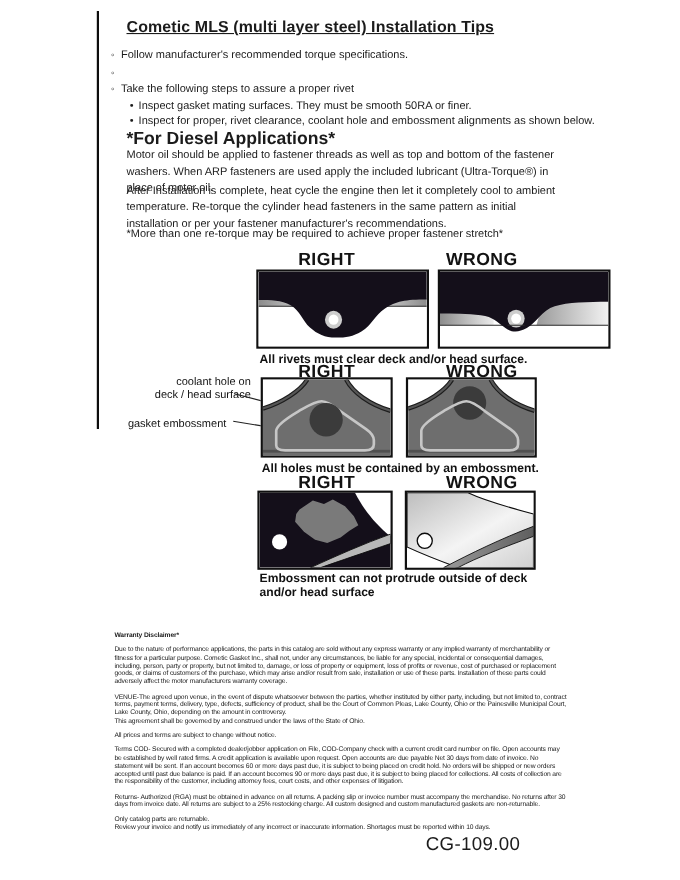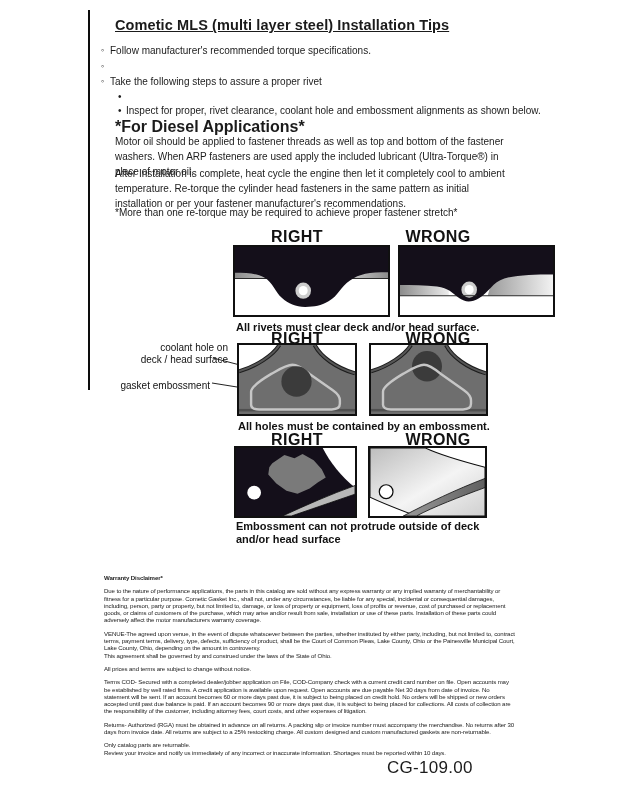--- a/index.html
+++ b/index.html
@@ -64,20 +64,21 @@
   <div class="brow">
     <span class="bmark">◦</span>
   </div>
   <div class="brow">
     <span class="bmark">◦</span>
     <span>Take the following steps to assure a proper rivet</span>
   </div>
   <div class="subs">
     <div class="brow">
       <span class="smark">•</span>
+      <span>Inspect gasket mating surfaces.  They must be smooth 50RA or finer.</span>
     </div>
     <div class="brow">
       <span class="smark">•</span>
       <span>Inspect for proper, rivet clearance, coolant hole and embossment alignments as shown below.</span>
     </div>
   </div>
 </div>
 
 <div class="abs dhead">*For Diesel Applications*</div>
 <div class="abs dpara">Motor oil should be applied to fastener threads as well as top and bottom of the fastener washers. When ARP fasteners are used apply the included lubricant (Ultra-Torque®) in place of motor oil.</div>
@@ -128,21 +129,21 @@
   </svg>
 </div>
 
 <div class="abs cap" style="left:236px;top:321px;">All rivets must clear deck and/or head surface.</div>
 
 <div class="abs dlab lr" style="top:330px;">RIGHT</div>
 <div class="abs dlab lw" style="top:330px;">WRONG</div>
 
 <div class="abs ann pre" style="left:112px;top:342px;width:116px;">coolant hole on
 deck / head surface</div>
-<div class="abs ann" style="left:112px;top:380px;width:98px;">gasket embossment</div>
+<div class="abs ann" style="left:112px;top:380px;width:98px;text-align:center;">gasket embossment</div>
 
 <svg class="abs" style="left:210px;top:350px;" width="85" height="45">
   <line x1="3" y1="8" x2="80" y2="28" stroke="#222" stroke-width="1"></line>
   <line x1="2" y1="33" x2="52" y2="41" stroke="#222" stroke-width="1"></line>
 </svg>
 
 <div class="abs panel" style="left:237px;top:343px;width:120px;height:73px;">
   <svg viewBox="0 0 115 68" preserveAspectRatio="none">
     <rect width="115" height="68" fill="#6e6e6e"></rect>
     <path d="M0,0 H40 C34,10 17,21 0,26 Z" fill="#ffffff"></path>

